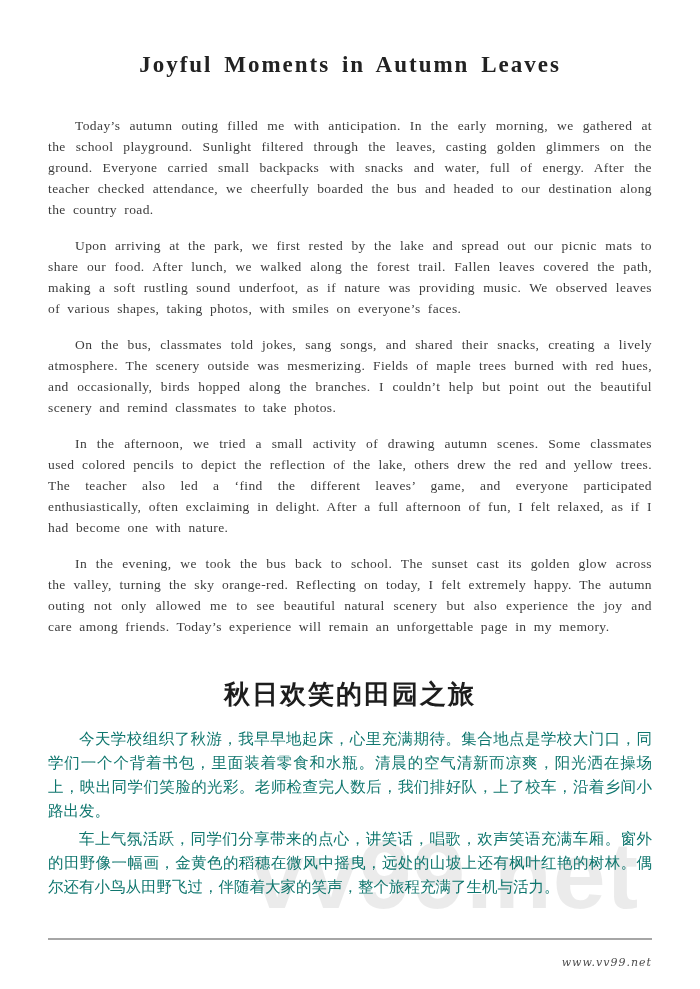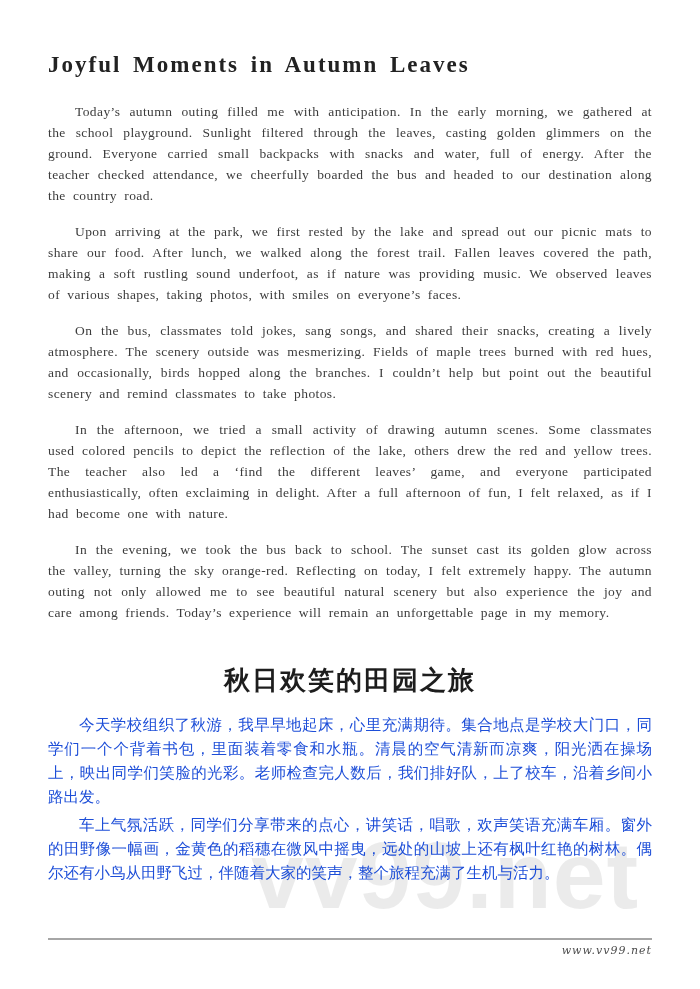--- a/index.html
+++ b/index.html
@@ -12,54 +12,54 @@
     overflow: hidden;
     font-family: "Liberation Serif", "DejaVu Serif", serif;
   }
   .content {
     position: relative;
     z-index: 1;
     padding: 0 48px;
   }
   .en-title {
     margin: 52px 0 0 0;
-    text-align: left;
+    text-align: center;
     font-size: 23px;
     font-weight: 600;
     letter-spacing: 2px;
     word-spacing: 4px;
     color: #222222;
   }
   .en-essay p {
     margin: 15px 0 0 0;
     font-size: 13.5px;
     line-height: 21px;
     text-align: justify;
     text-indent: 27px;
     letter-spacing: 0.4px;
     word-spacing: 3.5px;
     color: #3c3c3c;
   }
-  .en-essay p.first { margin-top: 23px; }
+  .en-essay p.first { margin-top: 37px; }
   .cn-title {
     margin: 40px 0 0 0;
     text-align: center;
     font-size: 26px;
     font-weight: 600;
     letter-spacing: 2px;
     color: #1d1d1d;
     font-family: "Liberation Sans", "DejaVu Sans", sans-serif;
   }
   .cn-essay p {
     margin: 15px 0 0 0;
     font-size: 15.5px;
     line-height: 24px;
     text-align: justify;
     text-indent: 2em;
-    color: #1d4ed8;
+    color: #0f766e;
   }
   .cn-essay p + p { margin-top: 4px; }
   .watermark {
     position: absolute;
     left: 251px;
     top: 828px;
     z-index: 0;
     font-family: "Liberation Sans", "DejaVu Sans", sans-serif;
     font-weight: bold;
     font-size: 95px;
@@ -79,21 +79,21 @@
   .footer-rule {
     height: 0;
     border-top: 2px solid #a6a6a6;
   }
   .footer-url {
     text-align: right;
     font-style: italic;
     font-size: 11px;
     letter-spacing: 1px;
     color: #4b4b4b;
-    margin-top: 4px;
+    margin-top: 16px;
     font-family: "DejaVu Serif", "Liberation Serif", serif;
   }
 </style>
 </head>
 <body>
 
 <div class="page">
 
   <div class="watermark">vv99.net</div>
 

